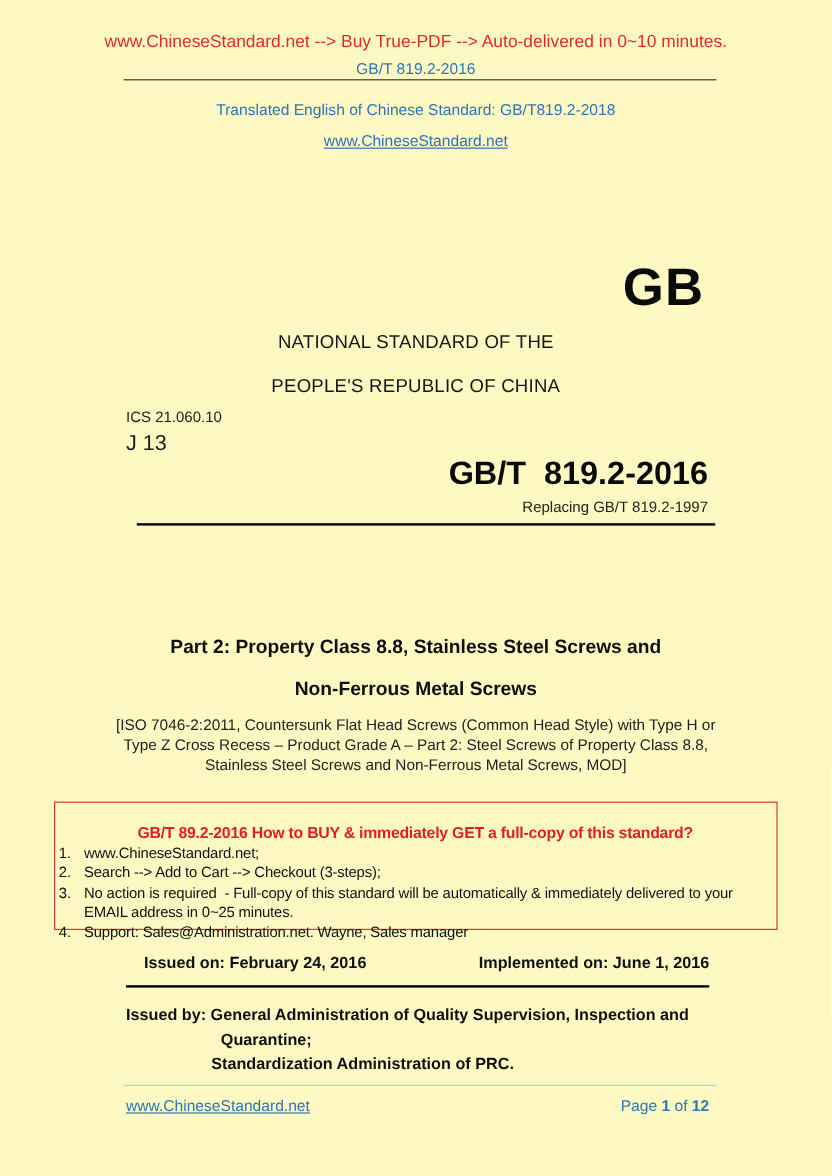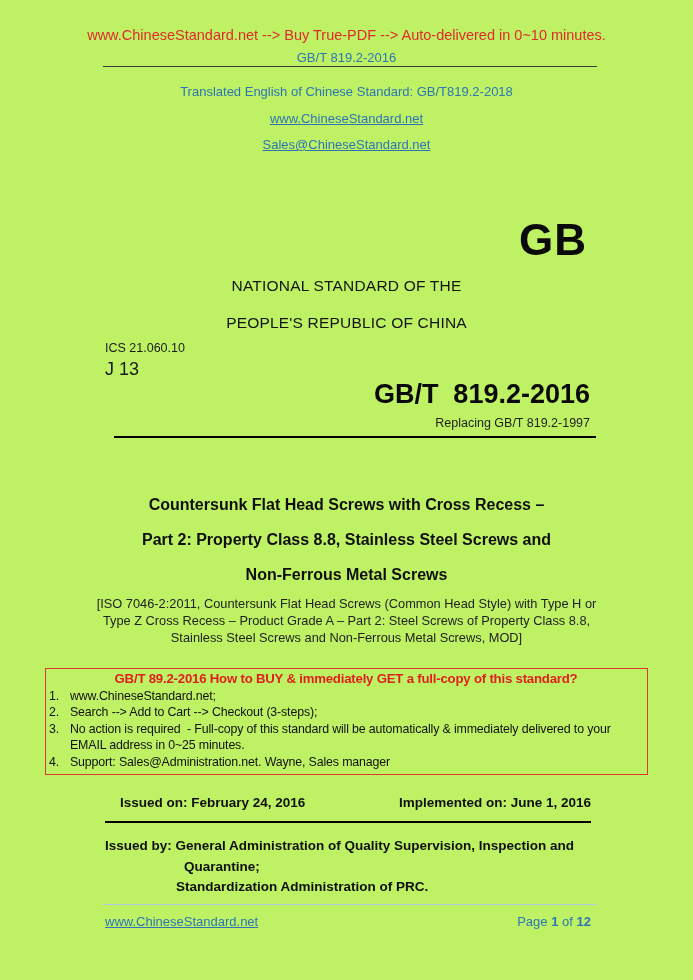--- a/index.html
+++ b/index.html
@@ -1,19 +1,19 @@
 <!DOCTYPE html>
 <html><head>
 <meta charset="utf-8">
 <style>
   * { margin:0; padding:0; box-sizing:border-box; }
   html,body { background:#ffffff; }
   .page {
     position:relative; width:693px; height:980px; margin:0 auto;
-    background:#bef264; overflow:hidden;
+    background:#fef9c3; overflow:hidden;
     font-family:"Liberation Sans", sans-serif; color:#1b1b1b;
   }
   .abs { position:absolute; }
   .center { left:0; right:0; text-align:center; }
 
   .promo   { top:27px; font-size:14.5px; color:#e02b2b; }
   .hdr-code{ top:50px; font-size:13px; color:#2e75b6; }
   .rule-1  { top:66px; left:103px; width:494px; border-top:1.6px solid #3a3a3a; }
   .translated { top:84px; font-size:13px; color:#2e75b6; }
   .hdr-link   { font-size:13px; color:#2e75b6; text-decoration:underline; cursor:pointer; }
@@ -38,21 +38,21 @@
     top:595px; left:0; right:0; margin:0 auto; width:512px;
     font-size:12.8px; line-height:17px; text-align:center; color:#222;
   }
 
   .buy-box {
     top:668px; left:45px; width:603px; height:107px;
     border:1.6px solid #e03636; padding:1px 4px 2px 3px;
   }
   .buy-head {
     text-align:center; color:#e01f1f; font-weight:bold;
-    font-size:13.2px; letter-spacing:-0.2px; margin:1px 0 2px;
+    font-size:13.2px; letter-spacing:-0.2px; margin:16px 0 2px;
   }
   .buy-item { display:flex; font-size:12.4px; letter-spacing:-0.15px; line-height:16.4px; color:#111; }
   .buy-num  { width:21px; flex:0 0 21px; }
   .buy-text { flex:1; white-space:pre-wrap; }
 
   .dates-row {
     top:795px; left:105px; width:486px; display:flex; justify-content:space-between;
     font-size:13.5px; font-weight:bold; color:#0f0f0f;padding-left:15px;
   }
   .rule-3 { top:821px; left:105px; width:486px; border-top:2.4px solid #000; }
@@ -74,34 +74,30 @@
 
 <div class="page">
 
   <div class="abs center promo">www.ChineseStandard.net --&gt; Buy True-PDF --&gt; Auto-delivered in 0~10 minutes.</div>
   <div class="abs center hdr-code">GB/T 819.2-2016</div>
   <div class="abs rule-1"></div>
   <div class="abs center translated">Translated English of Chinese Standard: GB/T819.2-2018</div>
   <div class="abs center site-link">
     <span class="hdr-link">www.ChineseStandard.net</span>
   </div>
-  <div class="abs center email-link">
-    <span class="hdr-link">Sales@ChineseStandard.net</span>
-  </div>
 
   <div class="abs gb-logo">GB</div>
   <div class="abs center nat-1">NATIONAL STANDARD OF THE</div>
   <div class="abs center nat-2">PEOPLE'S REPUBLIC OF CHINA</div>
   <div class="abs ics">ICS 21.060.10</div>
   <div class="abs jcode">J 13</div>
   <div class="abs std-num">GB/T  819.2-2016</div>
   <div class="abs replacing">Replacing GB/T 819.2-1997</div>
   <div class="abs rule-2"></div>
 
-  <div class="abs center title-ln title-1">Countersunk Flat Head Screws with Cross Recess –</div>
   <div class="abs center title-ln title-2">Part 2: Property Class 8.8, Stainless Steel Screws and</div>
   <div class="abs center title-ln title-3">Non-Ferrous Metal Screws</div>
   <div class="abs iso-note">[ISO 7046-2:2011, Countersunk Flat Head Screws (Common Head Style) with Type H or Type Z Cross Recess – Product Grade A – Part 2: Steel Screws of Property Class 8.8, Stainless Steel Screws and Non-Ferrous Metal Screws, MOD]</div>
 
   <div class="abs buy-box">
     <div class="buy-head">GB/T 89.2-2016 How to BUY &amp; immediately GET a full-copy of this standard?</div>
     <div class="buy-item">
       <span class="buy-num">1.</span>
       <span class="buy-text">www.ChineseStandard.net;</span>
     </div>

